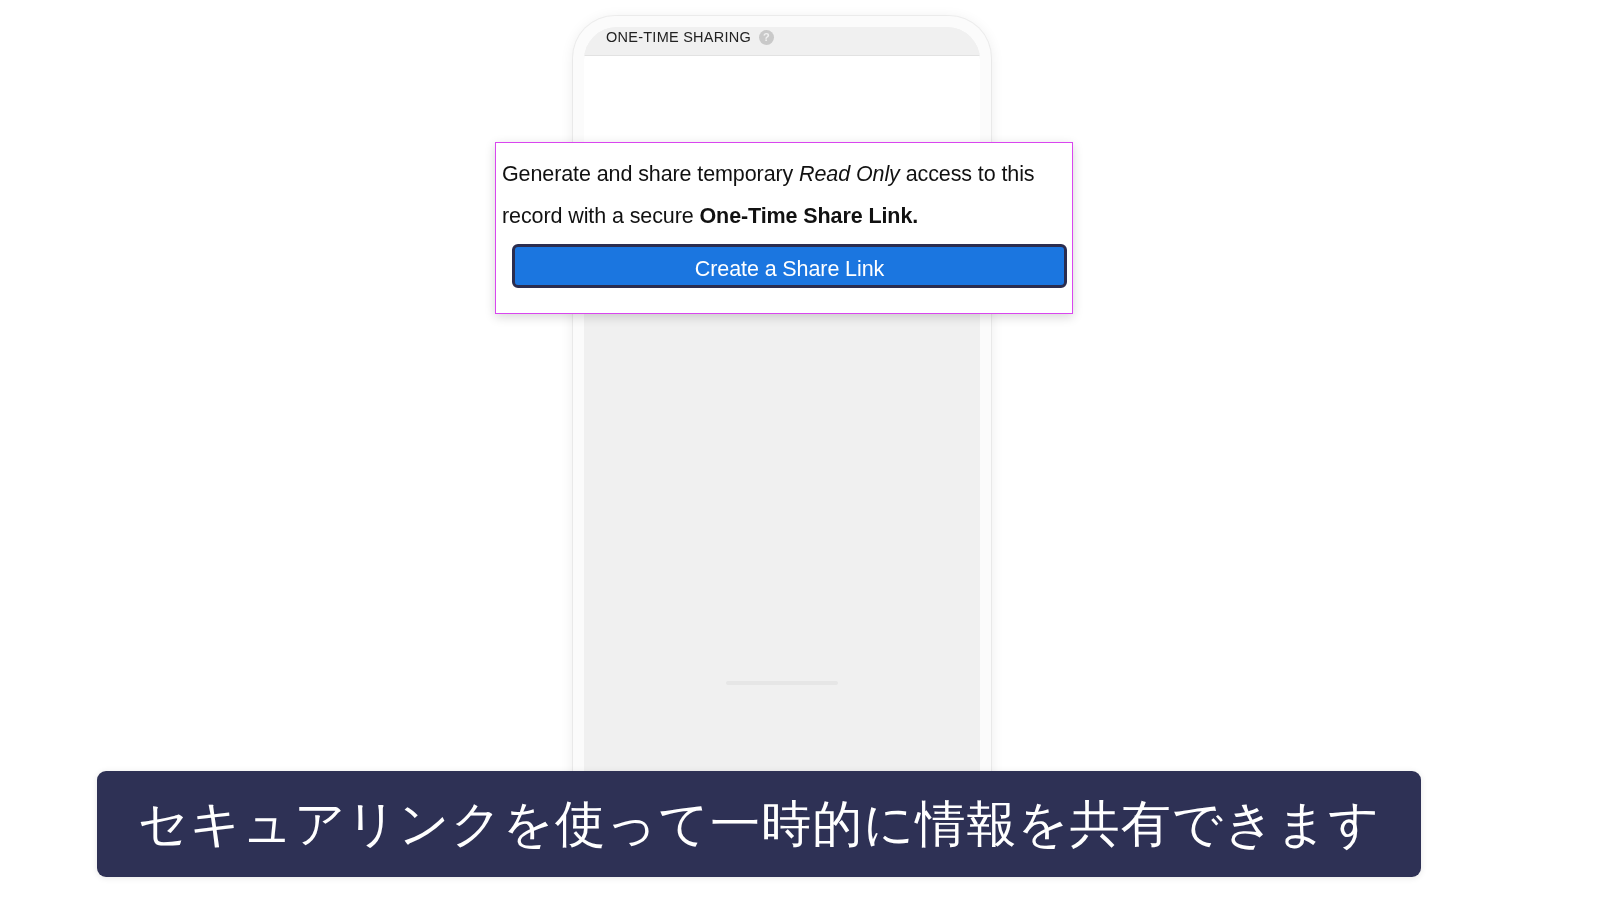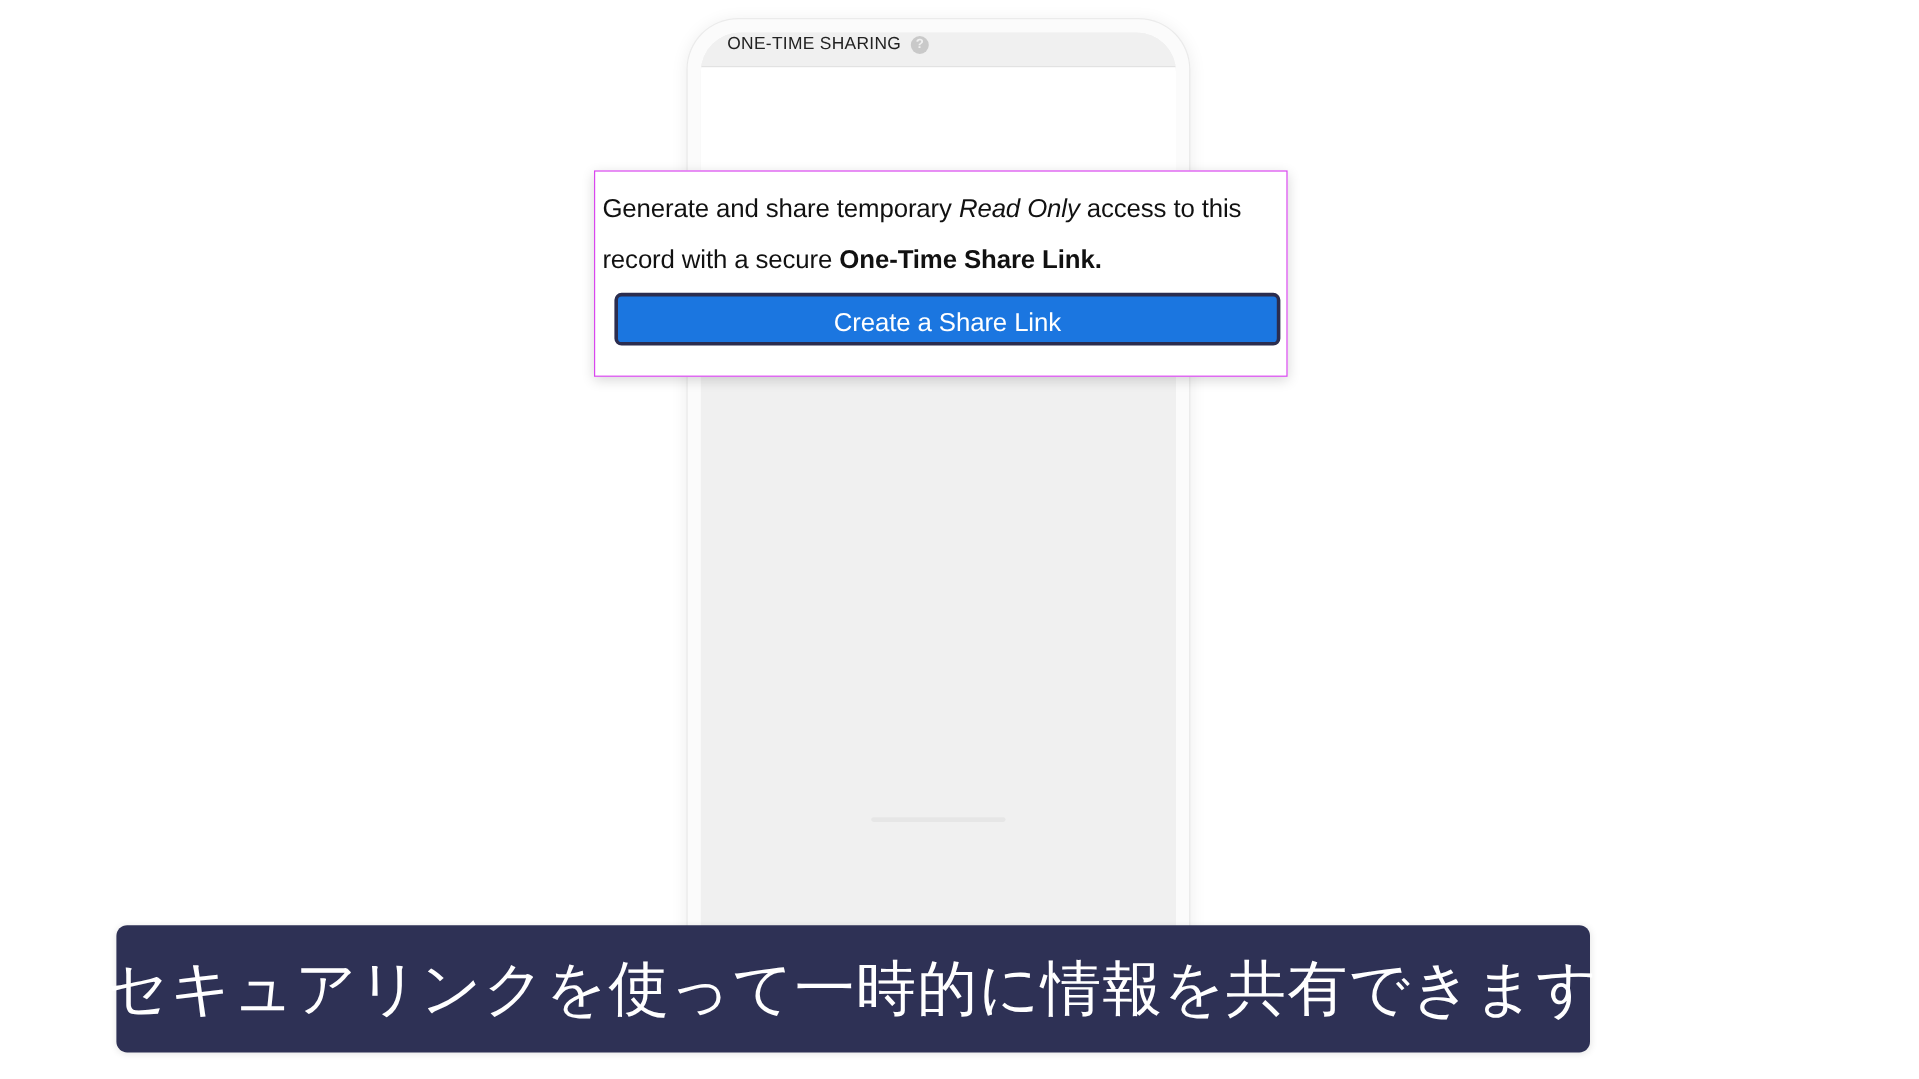--- a/index.html
+++ b/index.html
@@ -178,21 +178,21 @@
     box-sizing: border-box;
     cursor: pointer;
     letter-spacing: -0.1px;
   }
 
   
   #caption-bar {
     position: absolute;
     left: 97px;
     top: 771px;
-    width: 1228px;
+    width: 1324px;
     height: 106px;
     background: #2e3155;
     border-radius: 9px;
     display: flex;
     align-items: center;
     justify-content: center;
     box-shadow: 0 1px 6px rgba(0,0,0,0.10);
   }
   #caption-text {
     color: #ffffff;

